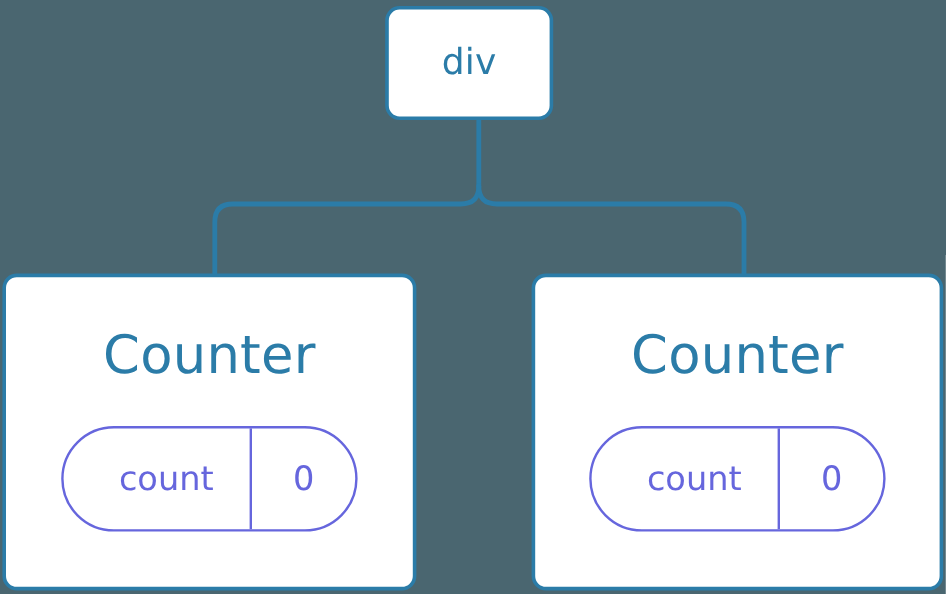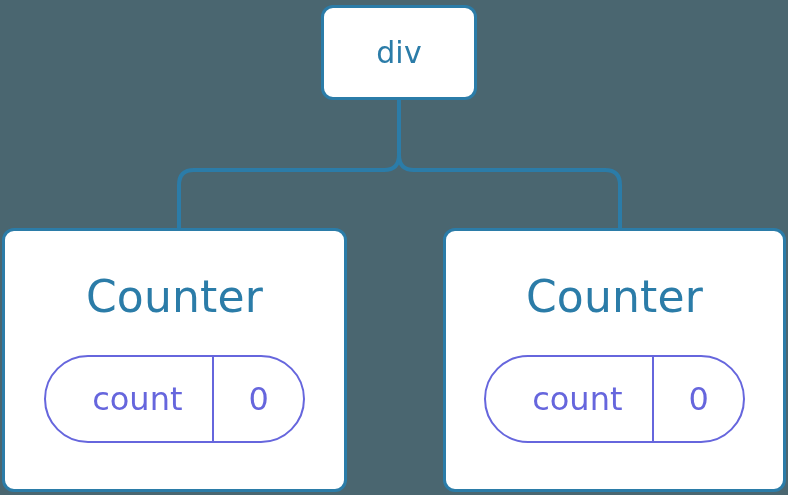--- a/index.html
+++ b/index.html
@@ -40,21 +40,21 @@
     z-index: 2;
     display: flex;
     flex-direction: column;
     align-items: center;
   }
 
   
   .node--root {
     left: 321px;
     top: 5px;
-    width: 156px;
+    width: 140px;
     height: 95px;
     justify-content: center;
   }
   .node--root .node-title {
     font-size: 30px;
     color: #2b7ca8;
     line-height: 1;
     letter-spacing: 0.2px;
   }
 
@@ -84,21 +84,21 @@
     border: 2px solid #6666dd;
     border-radius: 999px;
     background: transparent;
   }
   .state-key,
   .state-val {
     display: flex;
     align-items: center;
     justify-content: center;
     color: #6666dd;
-    font-size: 32px;
+    font-size: 28px;
     line-height: 1;
     box-sizing: border-box;
   }
   .state-key {
     padding: 0 30px 0 46px;
   }
   .state-val {
     border-left: 2px solid #6666dd;
     padding: 0 34px;
     min-width: 26px;

